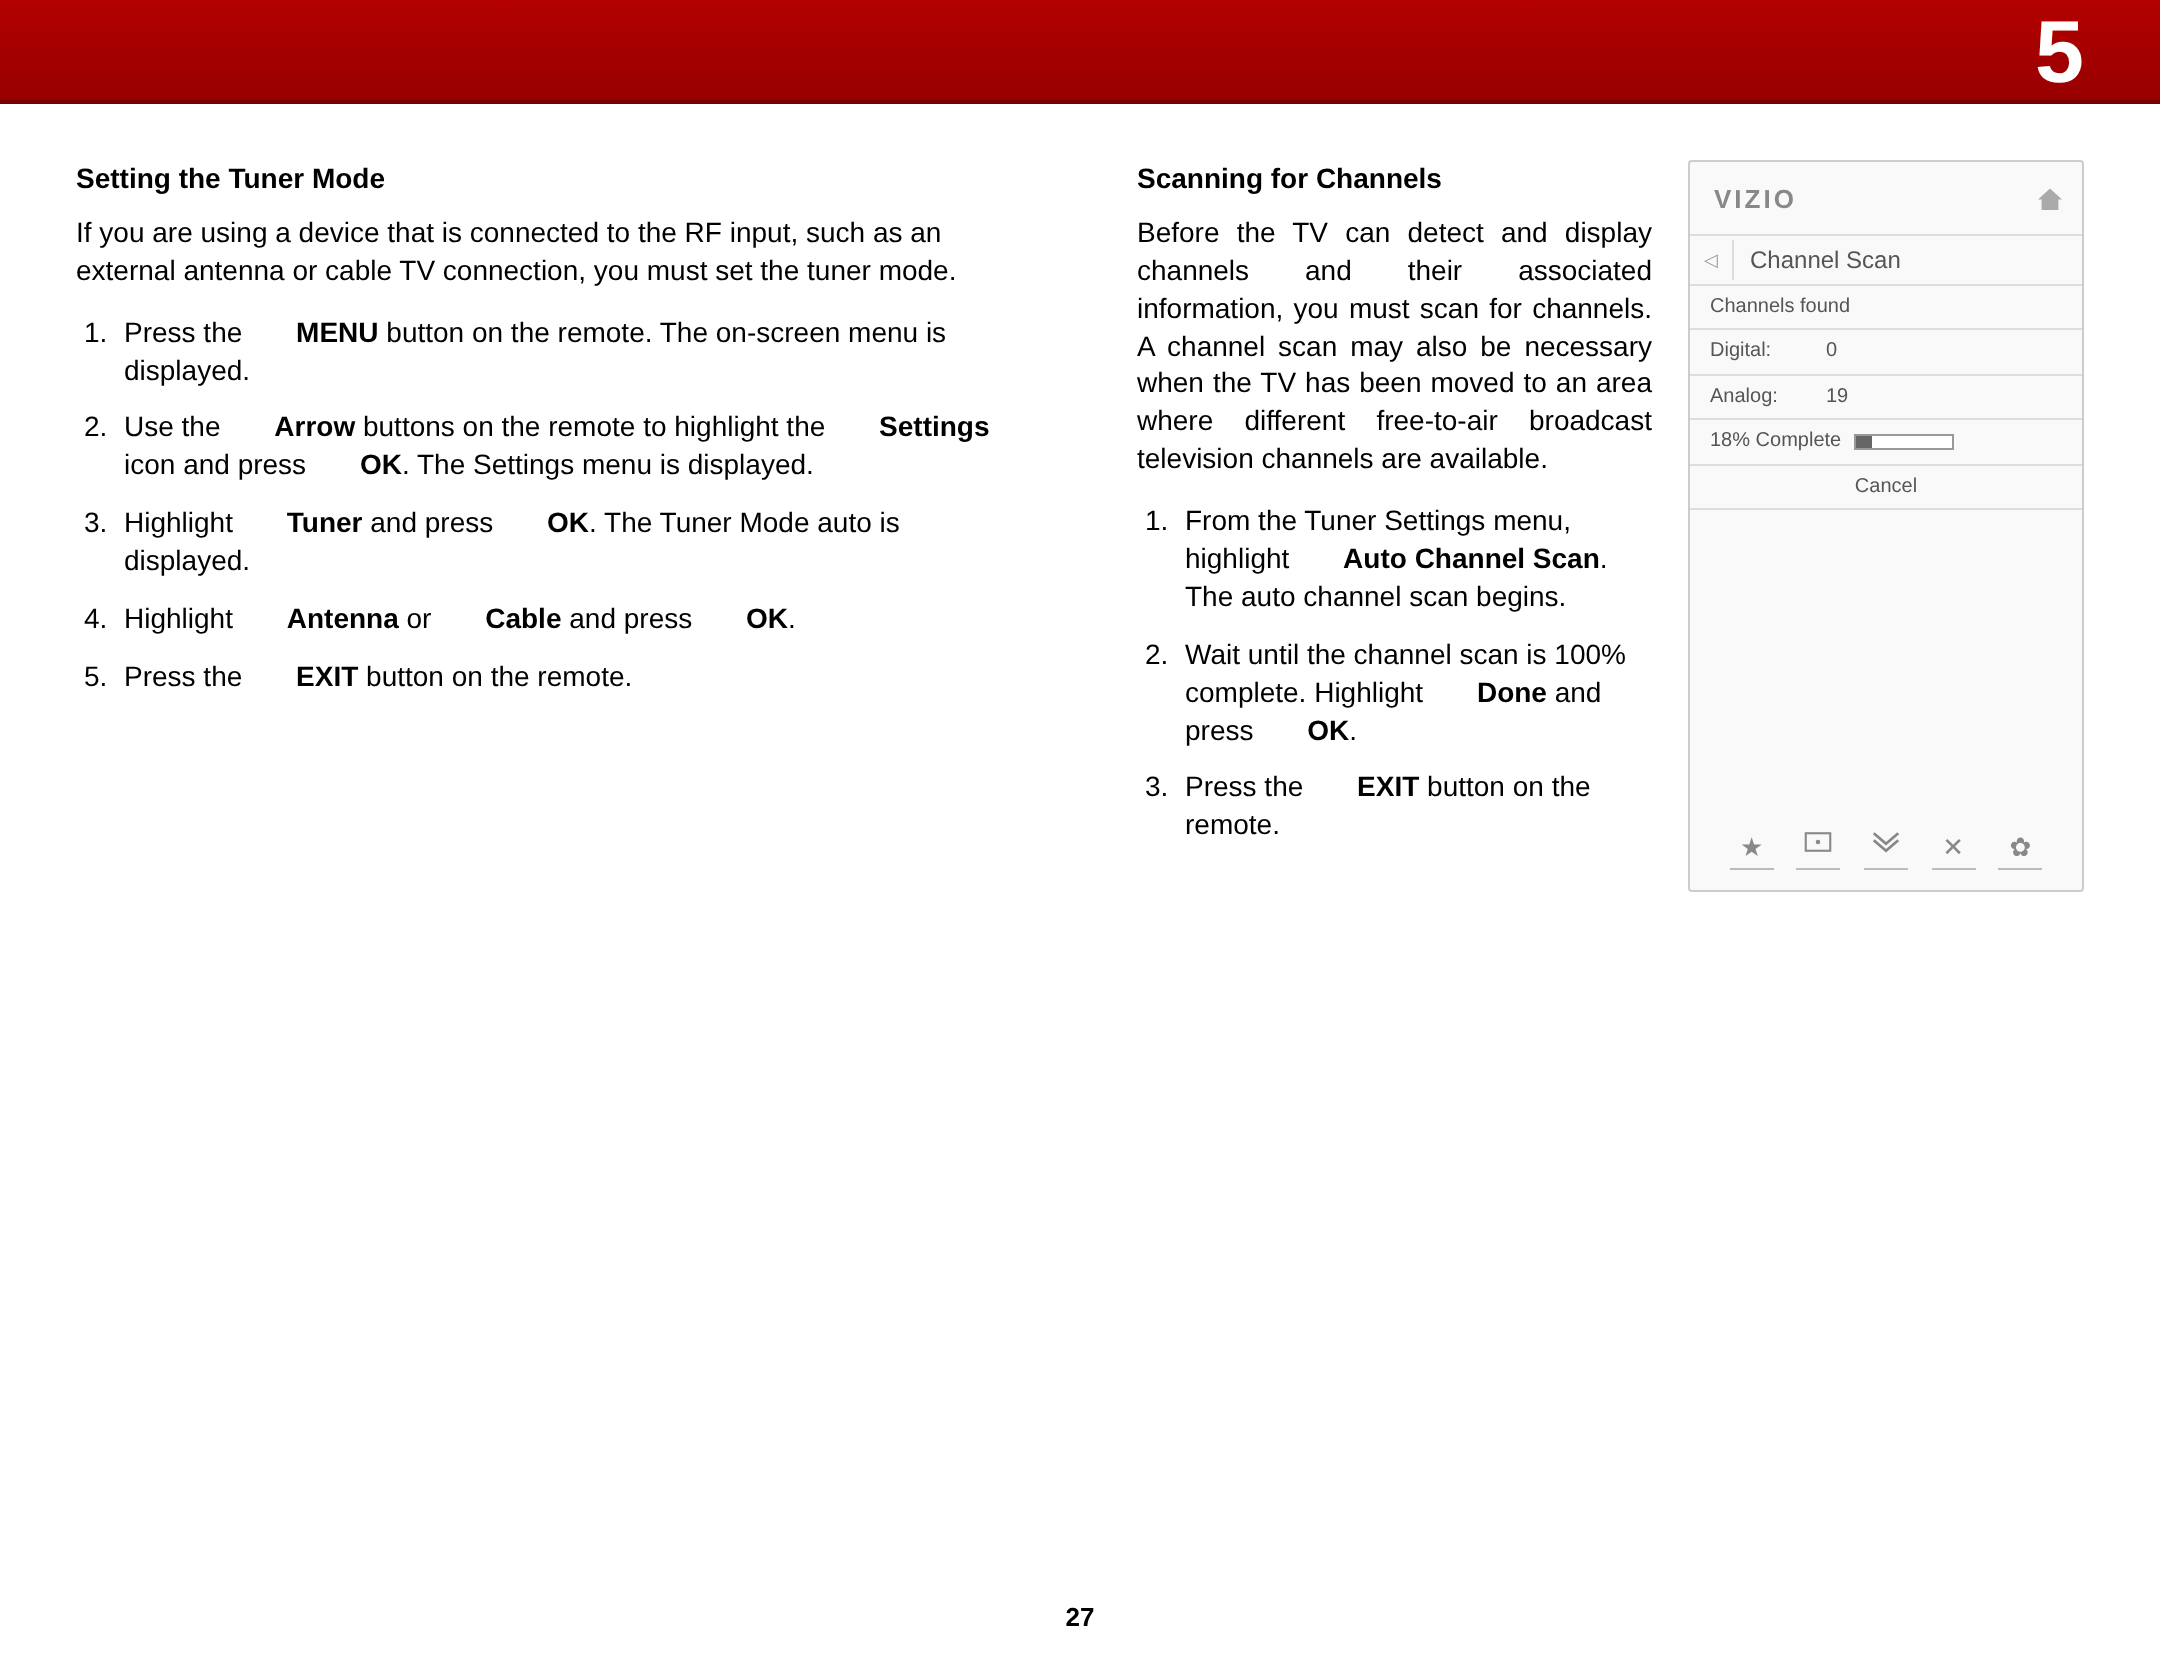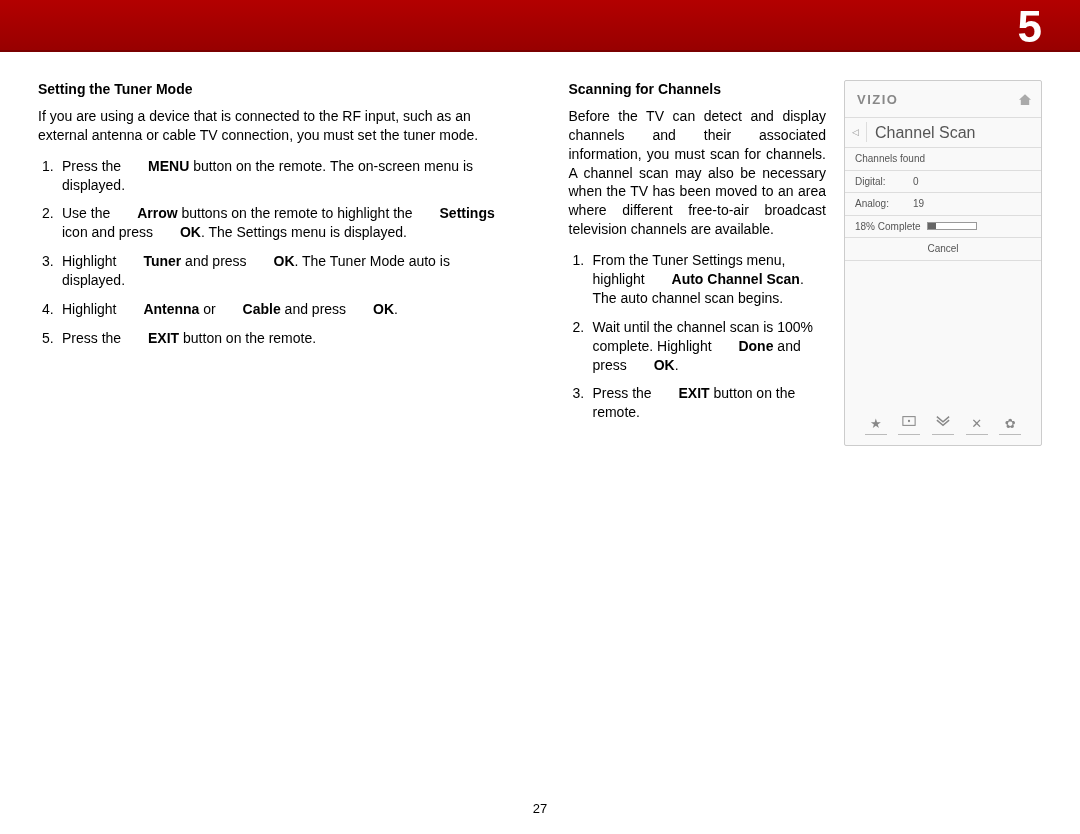--- a/index.html
+++ b/index.html
@@ -11,28 +11,28 @@
     .col-left { padding-right: 5px; }
     .col-right { display: flex; gap: 18px; }
     .col-right-text { flex: 1; }
     h3 { font-size: 14px; font-weight: bold; margin-bottom: 8px; }
     p { margin-bottom: 12px; }
     .justify { text-align: justify; }
     ol { list-style: none; counter-reset: item; padding-left: 0; }
     ol li { counter-increment: item; padding-left: 24px; position: relative; margin-bottom: 10px; }
     ol li::before { content: counter(item) "."; position: absolute; left: 4px; }
     .bold { font-weight: bold; margin-left: 23px; }
-    .page-num { position: absolute; bottom: 18px; left: 0; right: 0; text-align: center; font-size: 13px; }
+    .page-num { position: absolute; bottom: 18px; left: 0; right: 0; text-align: center; font-size: 13px; font-weight: bold; }
     .osd { width: 198px; border: 1px solid #ccc; border-radius: 2px; background: #f9f9f9; font-size: 10px; color: #555; position: relative; height: 366px; }
     .osd-hdr { display: flex; align-items: center; justify-content: space-between; padding: 10px 10px 8px 12px; }
     .osd-logo { font-family: Arial, sans-serif; font-weight: bold; letter-spacing: 1.5px; font-size: 13px; color: #888; }
     .osd-home { width: 12px; height: 11px; background: #aaa; clip-path: polygon(50% 0%, 100% 50%, 85% 50%, 85% 100%, 15% 100%, 15% 50%, 0% 50%); }
     .osd-title-row { display: flex; align-items: center; border-top: 1px solid #ddd; border-bottom: 1px solid #ddd; }
     .osd-back { width: 22px; text-align: center; padding: 4px 0; border-right: 1px solid #ddd; font-size: 9px; color: #999; }
-    .osd-title { padding: 4px 8px; font-size: 16px; }
+    .osd-title { padding: 4px 8px; font-size: 12px; }
     .osd-row { border-bottom: 1px solid #ddd; padding: 4px 10px; display: flex; align-items: center; }
     .osd-row.split span:first-child { width: 58px; }
     .osd-row.center { justify-content: center; }
     .osd-progress-bar { width: 50px; height: 8px; border: 1px solid #999; margin-left: 6px; position: relative; background: #fff; }
     .osd-progress-fill { position: absolute; left: 0; top: 0; bottom: 0; background: #666; }
     .osd-icons { position: absolute; bottom: 10px; left: 0; right: 0; display: flex; justify-content: space-around; padding: 0 14px; }
     .osd-icon { width: 22px; font-size: 13px; color: #888; text-align: center; border-bottom: 1px solid #bbb; padding-bottom: 1px; }
     .osd-icon svg { width: 14px; height: 12px; display: block; margin: 0 auto; }
   </style>
 </head>

